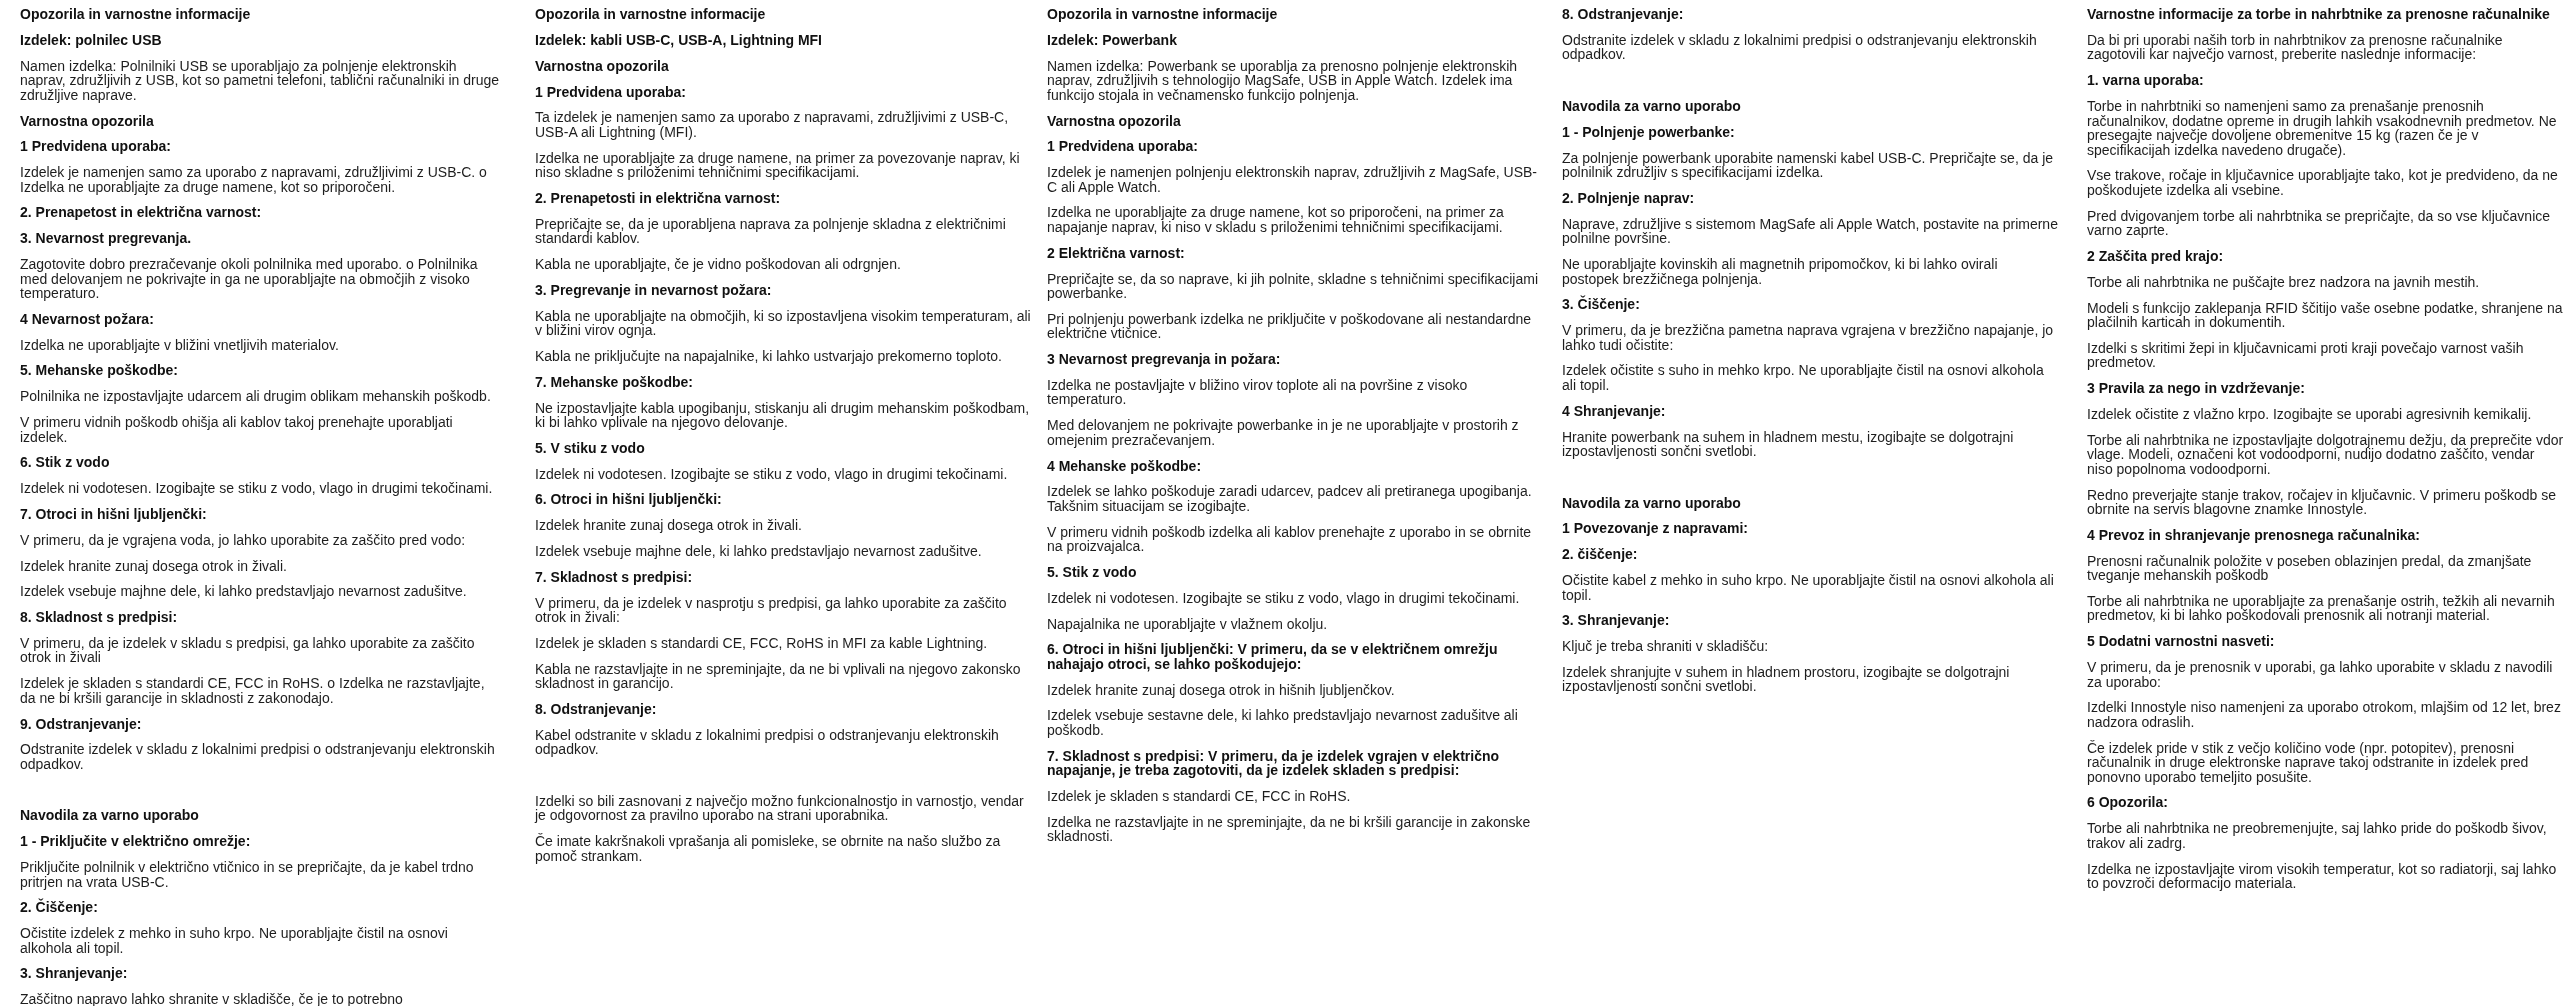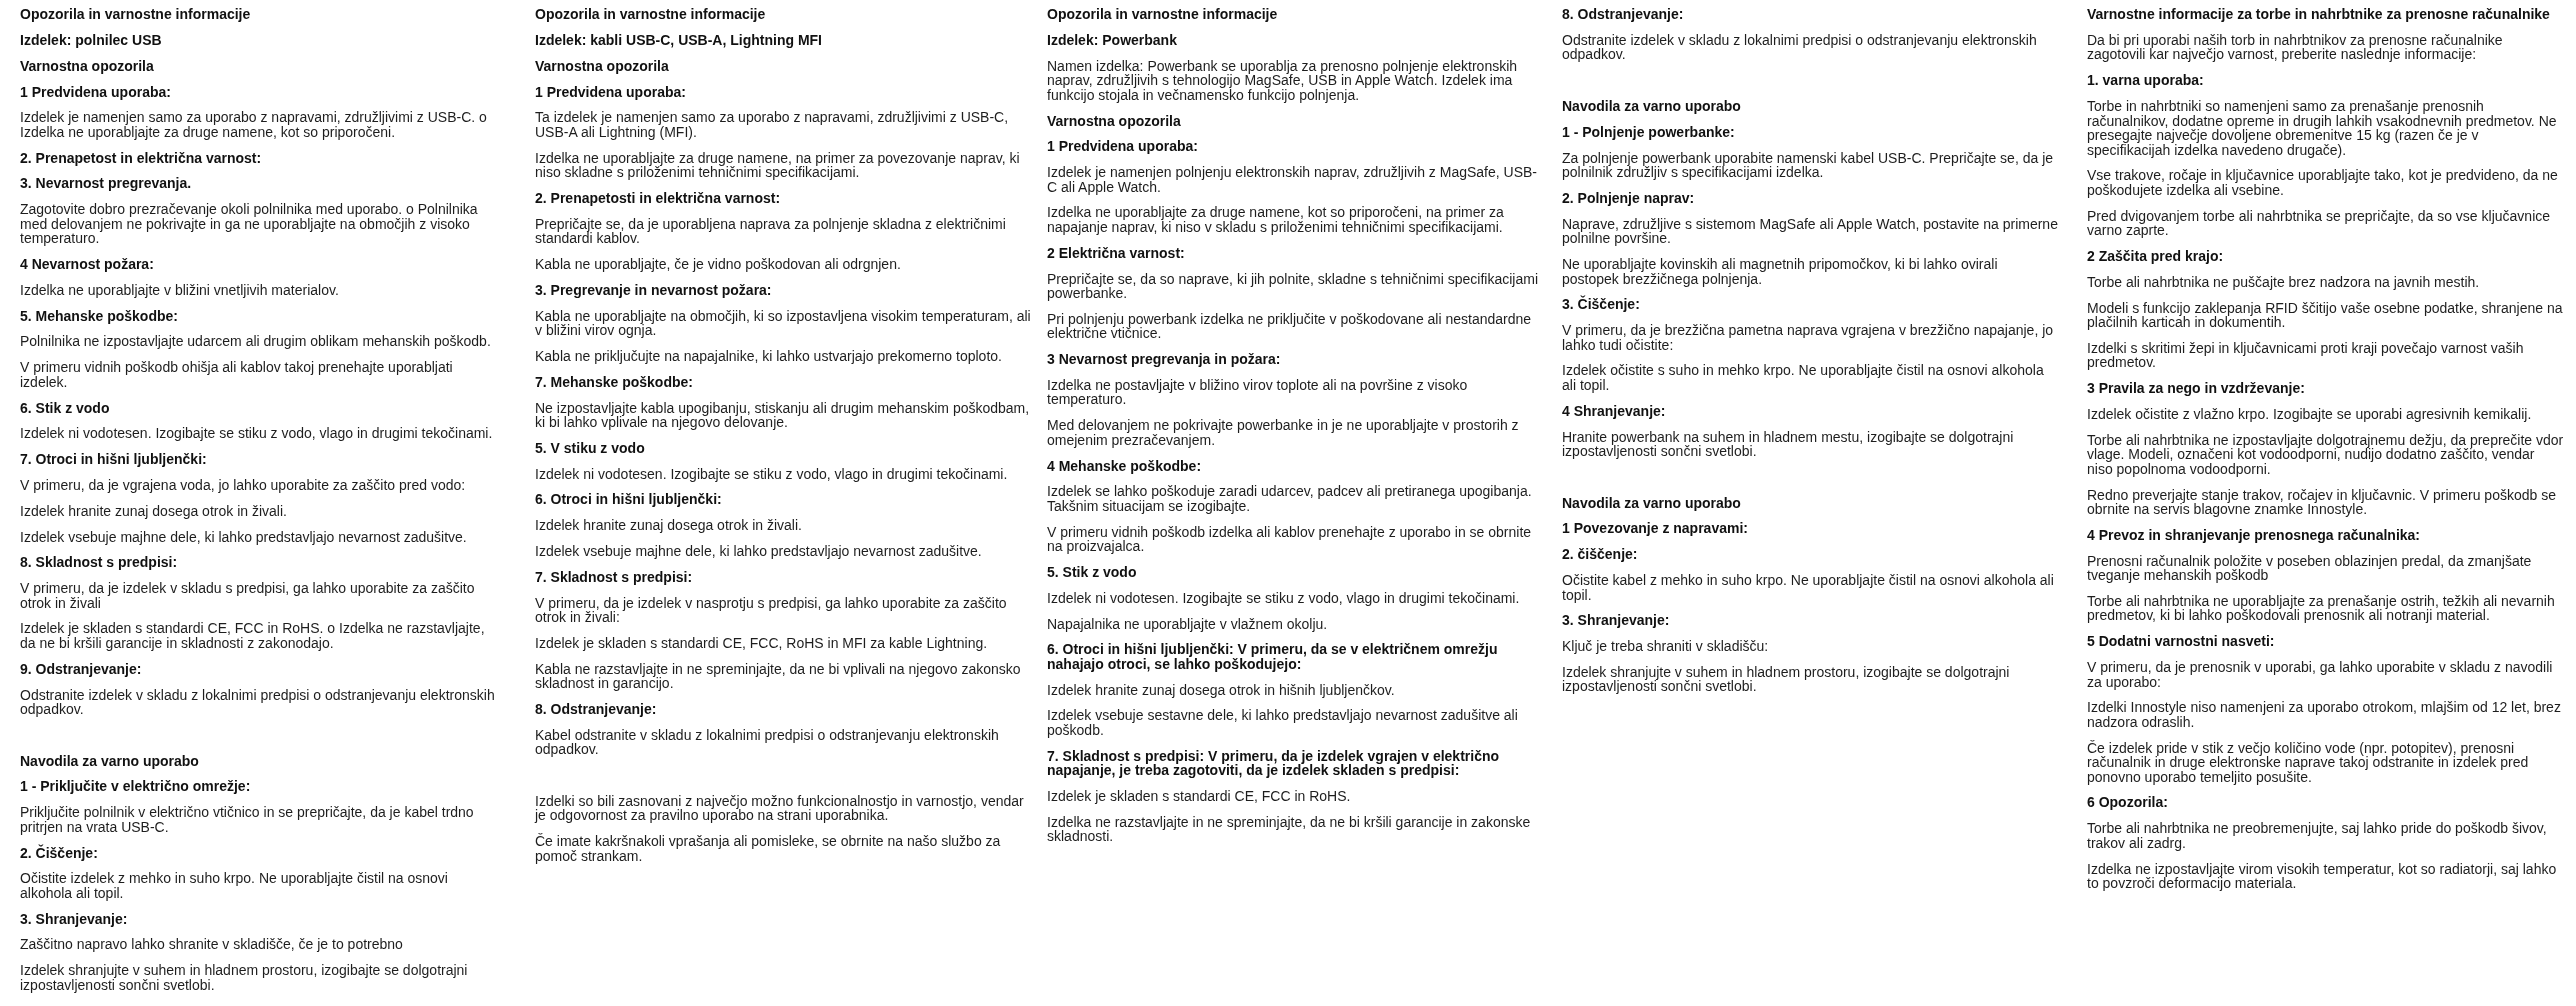--- a/index.html
+++ b/index.html
@@ -19,20 +19,21 @@
   .blk.h { font-weight:700; color:#111111; }
   .blk.gap { height:14.5px; margin:0 0 11.3px 0; }
 </style>
 </head>
 <body>
 
 <div class="page" id="page-root">
     <div class="col" style="left: 20px; width: 483px;">
       <div class="blk h">Opozorila in varnostne informacije</div>
       <div class="blk h">Izdelek: polnilec USB</div>
+      <div class="blk p">Namen izdelka: Polnilniki USB se uporabljajo za polnjenje elektronskih naprav, združljivih z USB, kot so pametni telefoni, tablični računalniki in druge združljive naprave.</div>
       <div class="blk h">Varnostna opozorila</div>
       <div class="blk h">1 Predvidena uporaba:</div>
       <div class="blk p">Izdelek je namenjen samo za uporabo z napravami, združljivimi z USB-C. o Izdelka ne uporabljajte za druge namene, kot so priporočeni.</div>
       <div class="blk h">2. Prenapetost in električna varnost:</div>
       <div class="blk h">3. Nevarnost pregrevanja.</div>
       <div class="blk p">Zagotovite dobro prezračevanje okoli polnilnika med uporabo. o Polnilnika med delovanjem ne pokrivajte in ga ne uporabljajte na območjih z visoko temperaturo.</div>
       <div class="blk h">4 Nevarnost požara:</div>
       <div class="blk p">Izdelka ne uporabljajte v bližini vnetljivih materialov.</div>
       <div class="blk h">5. Mehanske poškodbe:</div>
       <div class="blk p">Polnilnika ne izpostavljajte udarcem ali drugim oblikam mehanskih poškodb.</div>

